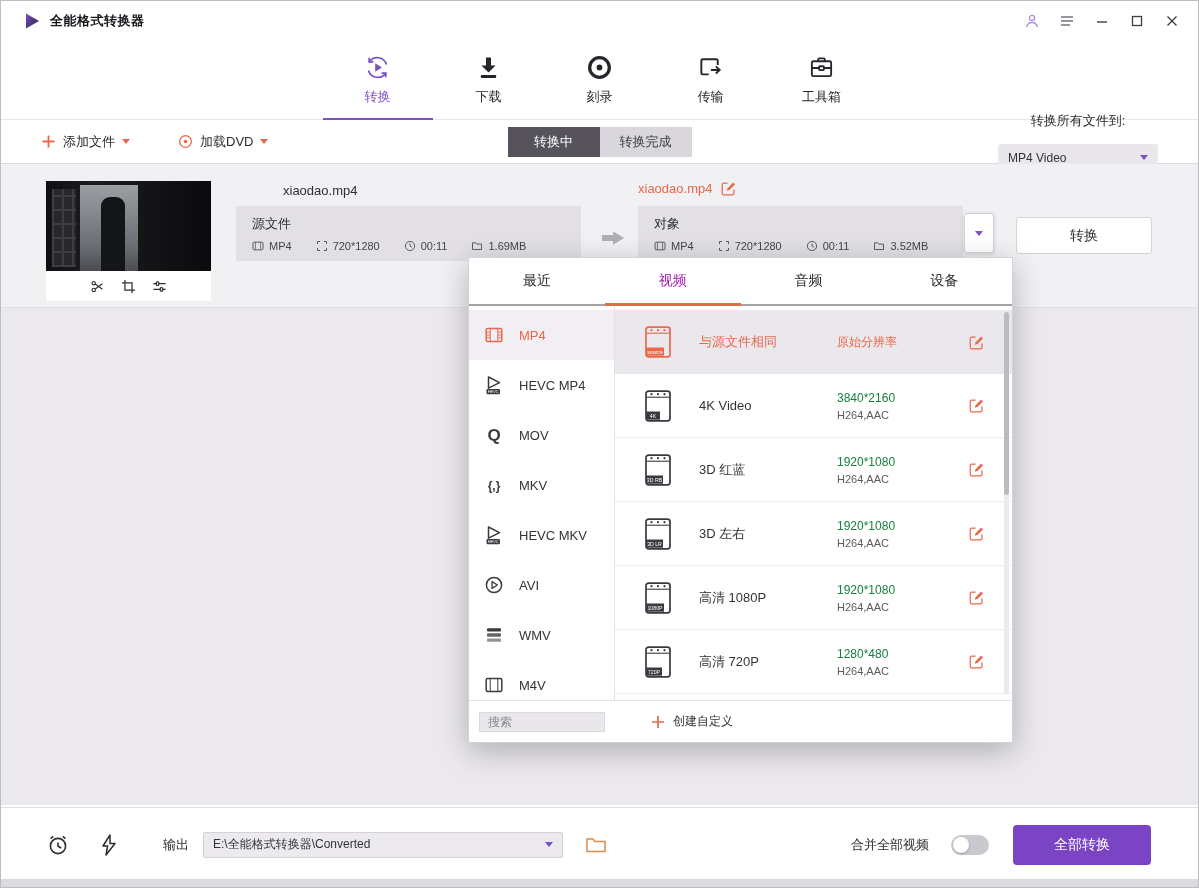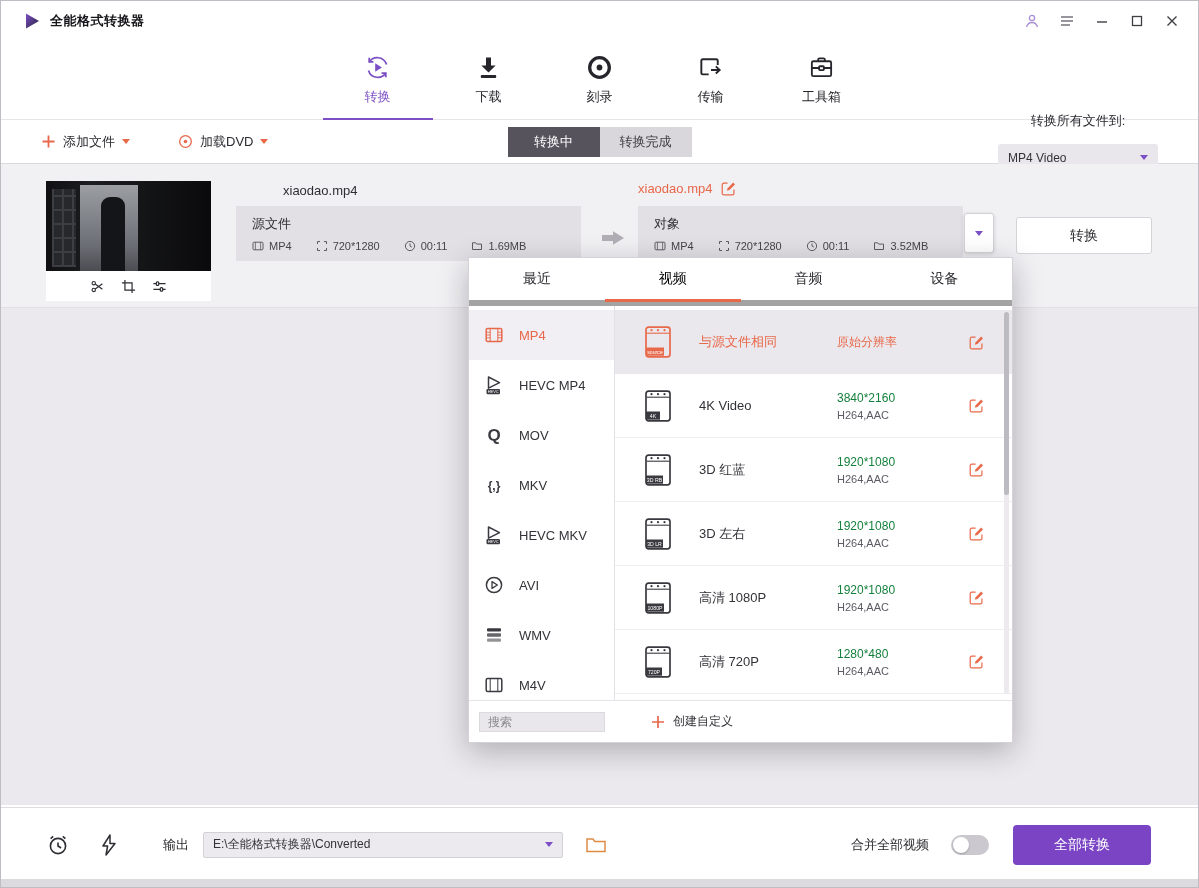--- a/index.html
+++ b/index.html
@@ -64,23 +64,23 @@
   .flow-arrow { position:absolute; left:598px; top:64px; width:28px; height:20px; color:#b1aeb6; }
   .tgt-head { position:absolute; left:637px; top:17px; display:flex; align-items:center; gap:9px; }
   .tgt-name { font-size:13px; color:#e8684a; }
   .edit-icon { width:15px; height:15px; display:inline-flex; color:#e8684a; cursor:pointer; }
 
   .preset-trigger { position:absolute; left:963px; top:49px; width:30px; height:40px; background:#fff; border:1px solid #d2d0d6; border-radius:3px; box-shadow:0 1px 4px rgba(0,0,0,.14); display:flex; align-items:center; justify-content:center; cursor:pointer; }
   .convert-btn { position:absolute; left:1015px; top:53px; width:136px; height:37px; background:#fff; border:1px solid #d5d3d8; border-radius:3px; font-size:14px; color:#2f2e33; font-family:inherit; cursor:pointer; }
 
   
   .popup { position:absolute; left:467px; top:256px; width:545px; height:486px; background:#fff; border:1px solid #d4d2d8; box-shadow:0 8px 28px rgba(20,18,28,.28); z-index:10; }
-  .popup-tabs { height:48px; display:flex; border-bottom:6px solid #a3a3a3;justify-content:center; }
+  .popup-tabs { height:48px; display:flex; border-bottom:2px solid #a3a3a3;justify-content:center; }
   .ptab { flex:1; display:flex; align-items:center; justify-content:center; font-size:14px; color:#2c2b31; position:relative; cursor:pointer; }
-  .ptab.active { color:#000000; }
+  .ptab.active { color:#a21caf; }
   .ptab.active::after { content:""; position:absolute; left:0; right:0; bottom:-2px; height:3px; background:#e8684a; }
   .popup-body { display:flex; height:394px; }
   .popup-side { width:146px; border-right:1px solid #e3e1e5; overflow:hidden; padding-top:4px; }
   .fmt-item { height:50px; display:flex; align-items:center; gap:13px; padding:0 0 0 15px; font-size:13px; color:#343339; cursor:pointer; }
   .fmt-item .fmt-icon { width:22px; height:20px; display:inline-flex; color:#3b3a40; flex:none; }
   .fmt-item.selected { background:#f1eff3; color:#e8684a; }
   .fmt-item.selected .fmt-icon { color:#e8684a; }
   .popup-list { flex:1; position:relative; padding-top:4px; overflow:hidden; }
   .preset-row { height:64px; display:flex; align-items:center; padding:0 28px; border-bottom:1px solid #eeedf0; cursor:pointer; }
   .preset-row.first { background:#eae8ec; border-bottom:none; color:#e8684a; }

